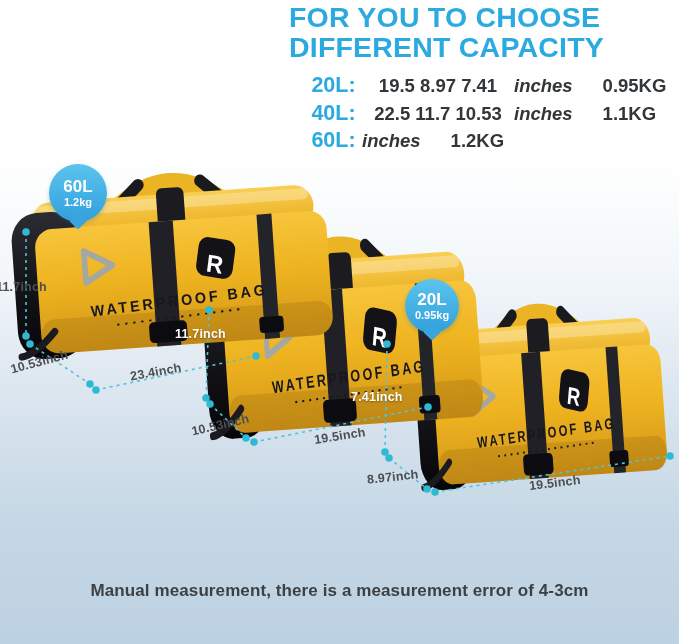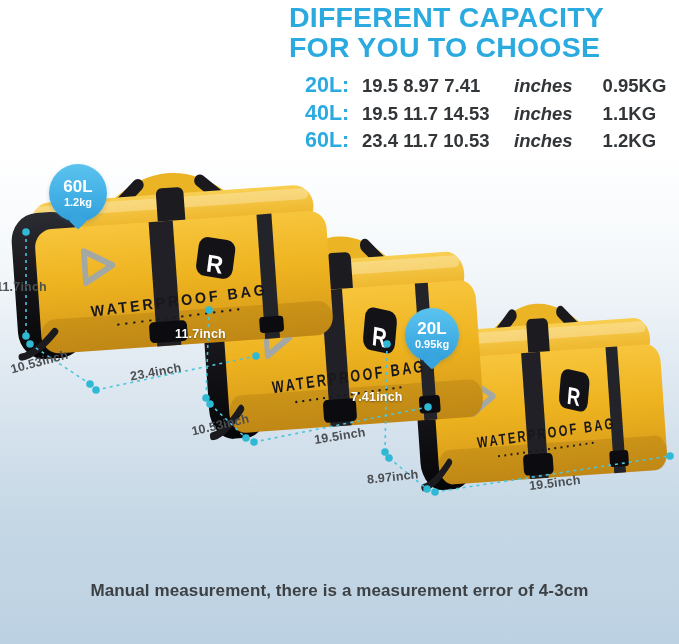--- a/index.html
+++ b/index.html
@@ -6,21 +6,21 @@
   body{font-family:"Liberation Sans", sans-serif;}
   .stage{
     position:relative;width:679px;height:644px;overflow:hidden;
     background:linear-gradient(180deg,#ffffff 0%,#ffffff 24%,#f3f7fa 42%,#dde7f0 60%,#c6d8e6 80%,#bcd1e2 100%);
   }
   
   .title{position:absolute;left:289px;top:2px;line-height:30px;font-weight:800;
          font-size:28.5px;letter-spacing:.2px;color:#2baae0;}
   .title div{white-space:nowrap;}
   
-  .specs{position:absolute;left:305px;top:73px;}
+  .specs{position:absolute;left:305px;top:73px;text-align:center;}
   .spec-row{display:flex;align-items:baseline;height:27.5px;white-space:nowrap;}
   .spec-label{color:#2baae0;font-weight:800;font-size:21.5px;width:57px;}
   .spec-dims{display:inline-block;width:152px;color:#323639;font-weight:700;font-size:18.5px;}
   .spec-unit{color:#323639;font-weight:700;font-size:18.5px;font-style:italic;}
   .spec-weight{color:#323639;font-weight:700;font-size:18.5px;margin-left:30px;}
   
   .bag-wrap{position:absolute;transform:rotate(-4deg);}
   .bag60{left:0px;top:118px;z-index:3;}
   .bag40{left:192px;top:176px;z-index:2;}
   .bag20{left:405px;top:248px;z-index:1;}
@@ -30,21 +30,21 @@
   .badge{position:absolute;z-index:5;border-radius:50%;
          background:linear-gradient(180deg,#5cc3ee 0%,#43b0e5 55%,#339fdb 100%);
          color:#fff;text-align:center;display:flex;flex-direction:column;justify-content:center;
          box-shadow:0 2px 4px rgba(40,100,140,.25);}
   .badge::after{content:"";position:absolute;bottom:-5px;left:50%;width:13px;height:13px;
          background:#38a5de;transform:translateX(-50%) rotate(45deg);border-radius:2px;z-index:-1;}
   .badge .cap{font-weight:800;font-size:17px;line-height:18px;}
   .badge .wt{font-weight:700;font-size:11px;line-height:12px;}
   .badge60{left:49px;top:164px;width:58px;height:58px;}
   .badge40{left:235px;top:226px;width:56px;height:56px;}
-  .badge20{left:405px;top:308px;width:54px;height:54px;}
+  .badge20{left:405px;top:279px;width:54px;height:54px;}
   
   .dims-overlay{position:absolute;left:0;top:0;z-index:4;pointer-events:none;}
   .dimline{stroke:#4cc4da;stroke-width:1.6;stroke-dasharray:3 4;fill:none;}
   .dimdot{fill:#2fb9d4;}
   .dim{position:absolute;z-index:4;font-size:12.5px;font-weight:700;color:#4c4f52;
        white-space:nowrap;letter-spacing:.2px;}
   .dim.white{color:#ffffff;text-shadow:0 1px 2px rgba(0,0,0,.4);}
   
   .footer-note{position:absolute;left:0;right:0;top:581px;text-align:center;
        font-size:17px;font-weight:700;color:#3d4144;letter-spacing:.1px;}
@@ -67,40 +67,39 @@
       </linearGradient>
       <linearGradient id="gDark" x1="0" y1="0" x2="0" y2="1">
         <stop offset="0%" stop-color="#2c2c33"></stop>
           <stop offset="40%" stop-color="#17171c"></stop>
           <stop offset="100%" stop-color="#060608"></stop>
       </linearGradient>
     </defs>
   </svg>
 
   <div class="title">
+    <div>FOR YOU TO CHOOSE</div>
     <div>DIFFERENT CAPACITY</div>
-    <div>FOR YOU TO CHOOSE</div>
   </div>
 
   <div class="specs">
     <div class="spec-row">
       <span class="spec-label">20L:</span>
       <span class="spec-dims">19.5 8.97 7.41</span>
       <span class="spec-unit">inches</span>
       <span class="spec-weight">0.95KG</span>
     </div>
     <div class="spec-row">
       <span class="spec-label">40L:</span>
-      <span class="spec-dims">19.5 11.7 14.53</span>
+      <span class="spec-dims">22.5 11.7 10.53</span>
       <span class="spec-unit">inches</span>
       <span class="spec-weight">1.1KG</span>
     </div>
     <div class="spec-row">
       <span class="spec-label">60L:</span>
-      <span class="spec-dims">23.4 11.7 10.53</span>
       <span class="spec-unit">inches</span>
       <span class="spec-weight">1.2KG</span>
     </div>
   </div>
 
   <div class="bag-wrap bag20">
     <svg class="bagsvg" width="270" height="235" viewBox="0 0 300 190" preserveAspectRatio="none">
       <path d="M103,72 Q150,34 197,72" stroke="#eab425" stroke-width="16" fill="none" stroke-linecap="round"></path>
       <path d="M104,70 L80,98" stroke="#1a1a1e" stroke-width="9" stroke-linecap="round"></path>
       <path d="M196,70 L222,98" stroke="#1a1a1e" stroke-width="9" stroke-linecap="round"></path>

